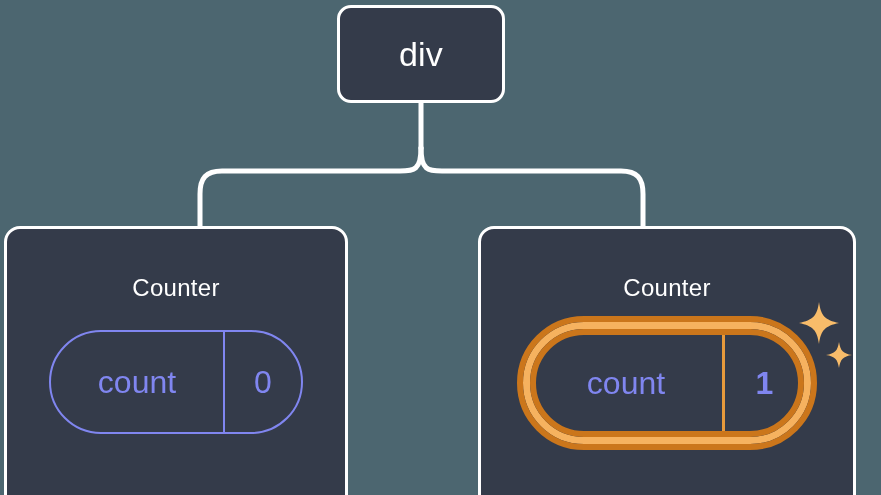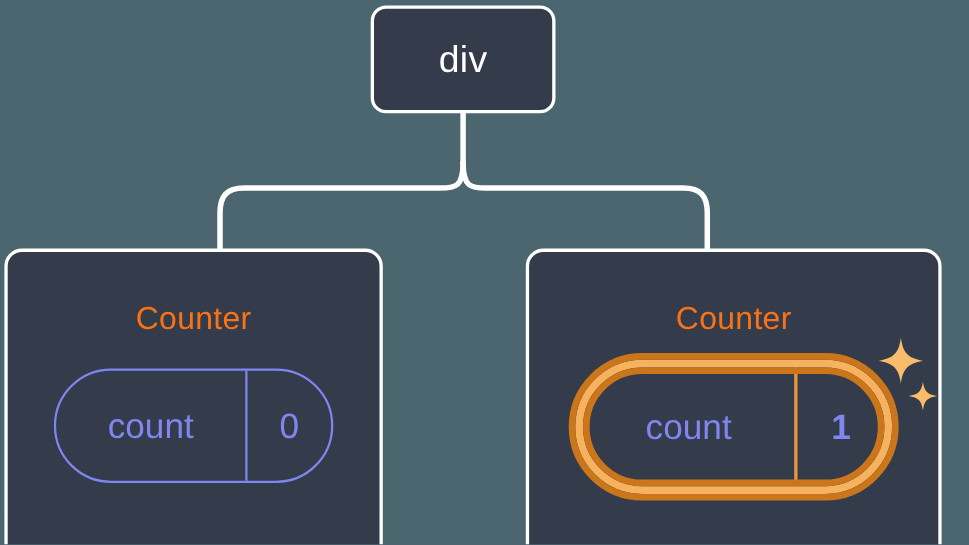--- a/index.html
+++ b/index.html
@@ -65,22 +65,22 @@
 
   #node-counter-right {
     left: 478px;
     top: 226px;
     width: 378px;
     height: 290px;
     border-radius: 16px;
   }
 
   .node-title {
-    color: #f97316;
-    font-size: 29px;
+    color: #ffffff;
+    font-size: 24px;
     font-weight: 400;
     letter-spacing: 0.3px;
     line-height: 1;
     margin-top: 47px;
   }
 
   
   .pill-wrap {
     position: relative;
     margin-top: 30px;

